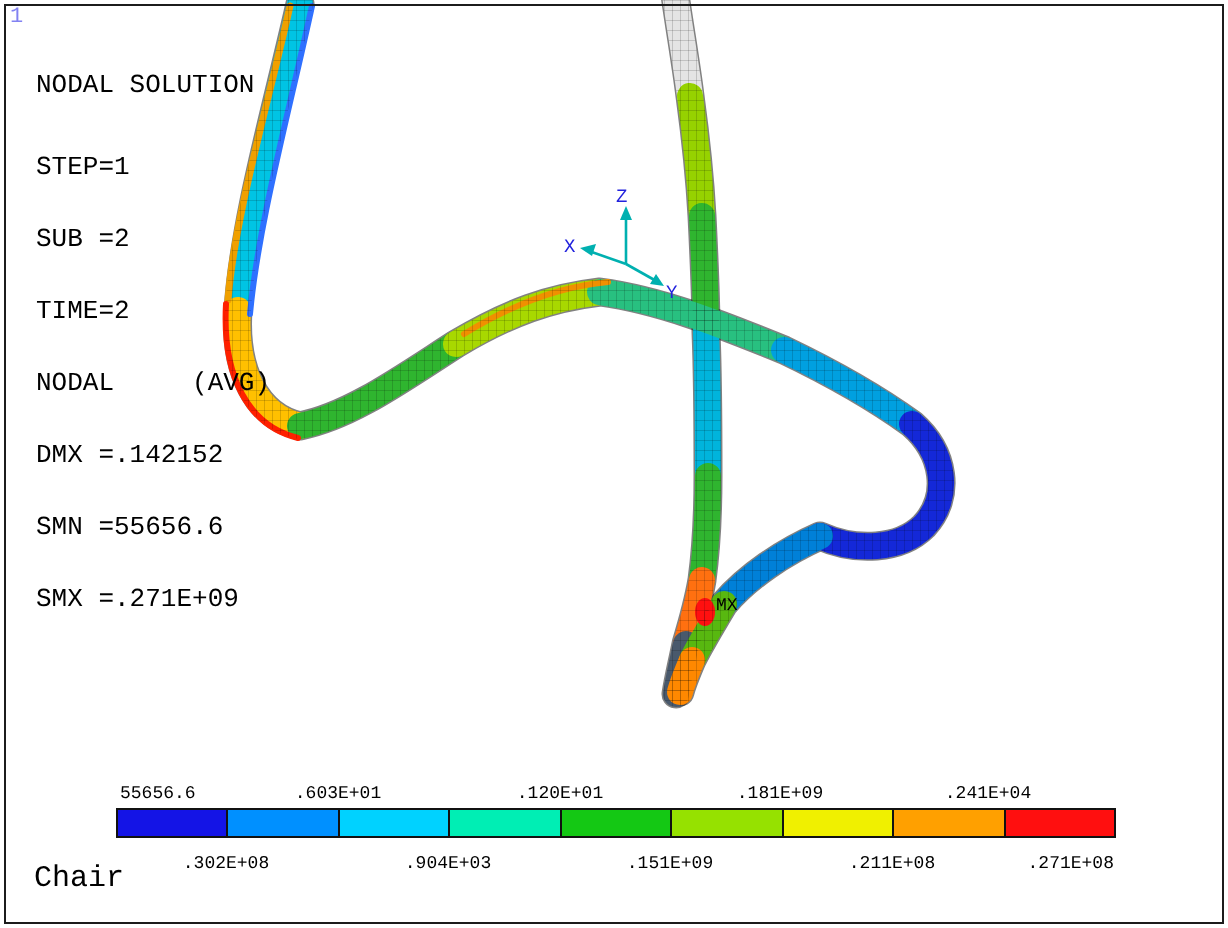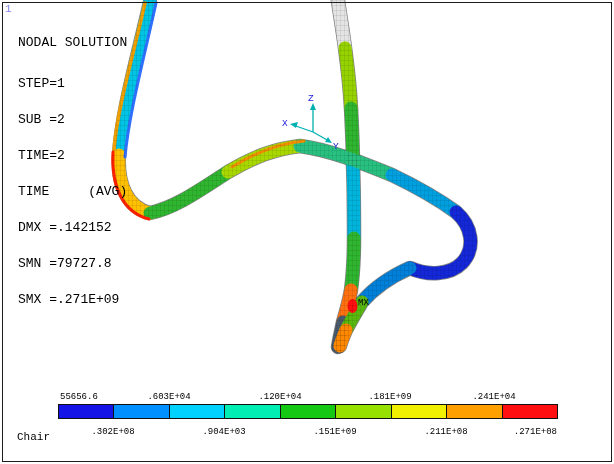--- a/index.html
+++ b/index.html
@@ -15,21 +15,21 @@
   .legend{position:absolute;left:0;top:0;width:560px;height:464px;pointer-events:none;}
   .bar{position:absolute;left:58px;top:404px;width:500px;height:15px;display:flex;
        border:1px solid #111;box-sizing:border-box;}
   .seg{flex:1;border-right:1px solid #111;}
   .seg:last-child{border-right:none;}
   .legend-label{position:absolute;font-size:9px;white-space:pre;}
   .row-top{top:392px;}
   .row-bottom{top:427px;}
   .lc{transform:translateX(-50%);}
   .lr{transform:translateX(-100%);}
-  .caption{position:absolute;left:17px;top:431px;font-size:11px;text-align:center;}
+  .caption{position:absolute;left:17px;top:431px;font-size:15px;text-align:center;}
 </style>
 </head>
 <body>
 
 <div class="screen">
 
   <svg class="viewport" width="614" height="464" viewBox="0 0 614 464">
     <defs>
       <pattern id="mesh" width="4" height="5" patternUnits="userSpaceOnUse">
         <path d="M0 0H4M0 0V5" stroke="#000" stroke-width="0.5" fill="none" opacity="0.3"></path>
@@ -85,43 +85,43 @@
     <text class="mx-label" x="358" y="305">MX</text>
   </svg>
 
   <div class="plot-number">1</div>
 
   <div class="info">
     <div class="title">NODAL SOLUTION</div>
     <div>STEP=1</div>
     <div>SUB =2</div>
     <div>TIME=2</div>
-    <div>TIME     (AVG)</div>
+    <div>NODAL     (AVG)</div>
     <div>DMX =.142152</div>
-    <div>SMN =79727.8</div>
+    <div>SMN =55656.6</div>
     <div>SMX =.271E+09</div>
   </div>
 
   <div class="legend">
     <div class="bar">
       <div class="seg" style="background: rgb(20, 20, 230);"></div>
       <div class="seg" style="background: rgb(0, 144, 255);"></div>
       <div class="seg" style="background: rgb(0, 210, 255);"></div>
       <div class="seg" style="background: rgb(0, 238, 180);"></div>
       <div class="seg" style="background: rgb(20, 200, 20);"></div>
       <div class="seg" style="background: rgb(150, 225, 0);"></div>
       <div class="seg" style="background: rgb(240, 240, 0);"></div>
       <div class="seg" style="background: rgb(255, 160, 0);"></div>
       <div class="seg" style="background: rgb(255, 15, 15);"></div>
     </div>
     <span class="legend-label row-top" style="left:60px">55656.6</span>
     <span class="legend-label row-bottom lc" style="left:113px">.302E+08</span>
-    <span class="legend-label row-top lc" style="left:169px">.603E+04</span>
+    <span class="legend-label row-top lc" style="left:169px">.603E+01</span>
     <span class="legend-label row-bottom lc" style="left:224px">.904E+03</span>
-    <span class="legend-label row-top lc" style="left:280px">.120E+04</span>
+    <span class="legend-label row-top lc" style="left:280px">.120E+01</span>
     <span class="legend-label row-bottom lc" style="left:335px">.151E+09</span>
     <span class="legend-label row-top lc" style="left:390px">.181E+09</span>
     <span class="legend-label row-bottom lc" style="left:446px">.211E+08</span>
     <span class="legend-label row-top lc" style="left:494px">.241E+04</span>
     <span class="legend-label row-bottom lr" style="left:557px">.271E+08</span>
   </div>
 
   <div class="caption">Chair</div>
 
   <div class="frame"></div>

